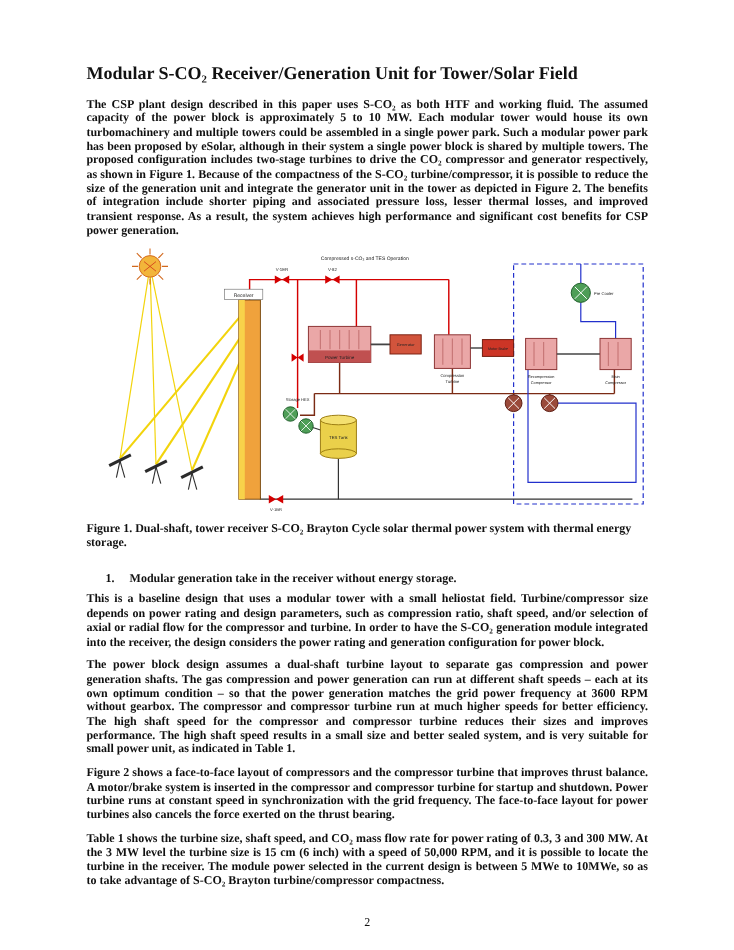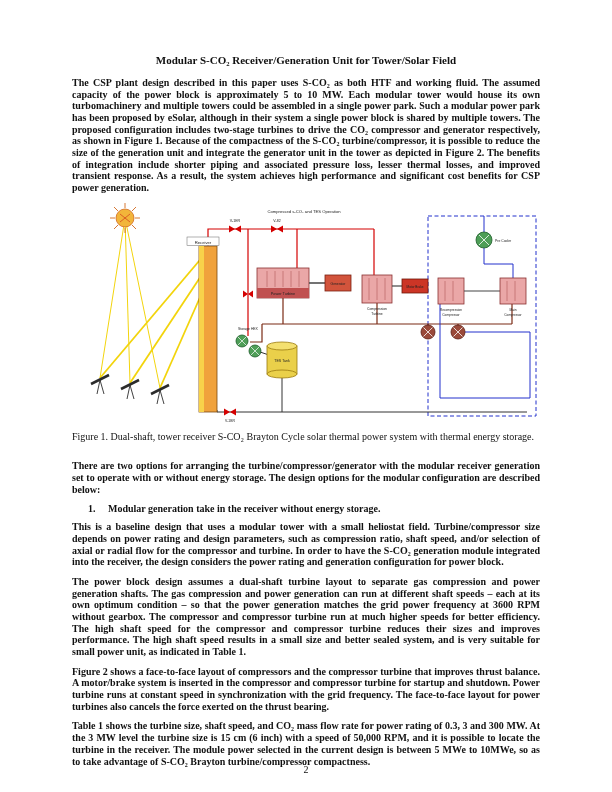--- a/index.html
+++ b/index.html
@@ -5,26 +5,26 @@
   html,body { margin:0; padding:0; background:#9a9a9a; }
   .page {
     width:612px; height:792px; margin:0 auto; background:#ffffff;
     position:relative; box-sizing:border-box;
     padding:54px 72px 0 72px;
     font-family:"Liberation Serif","DejaVu Serif",serif;
     font-size:10px; line-height:1.17; color:#111;
     overflow:hidden;
   }
   .title {
-    font-size:11px; font-weight:bold; text-align:center;
+    font-size:15px; font-weight:bold; text-align:left;
     margin:0 0 10px 0;
   }
   p.body { margin:0 0 8px 0; text-align:justify;font-weight:bold; }
   .figure-wrap { margin:2px 0 0 0; }
-  .caption { margin:5px 0 18px 0; text-align:left; }
+  .caption { margin:5px 0 18px 0; text-align:left;font-weight:bold; }
   .heading { display:flex; font-weight:bold; margin:3px 0 6px 0; padding-left:16px; }
   .heading .num { width:20px; flex:none; }
   .pageno {
     position:absolute; bottom:16px; left:0; right:0; text-align:center;
     font-size:10px;
   }
   svg { display:block; }
   svg text { font-family:"Liberation Sans","DejaVu Sans",sans-serif; fill:#222; }
 </style>
 </head>
@@ -223,21 +223,20 @@
       <g>
         <path d="M152,206.5 L158,210 L152,213.5 Z M164,206.5 L158,210 L164,213.5 Z" fill="#d40000"></path>
         <text x="158" y="220" font-size="3.4" text-anchor="middle">V-1BR</text>
       </g>
 
     </svg>
   </div>
 
   <div class="caption">Figure 1. Dual-shaft, tower receiver S-CO₂ Brayton Cycle solar thermal power system with thermal energy storage.</div>
 
-  <p class="body">There are two options for arranging the turbine/compressor/generator with the modular receiver generation set to operate with or without energy storage. The design options for the modular configuration are described below:</p>
 
   <div class="heading">
     <span class="num">1.</span>
     <span>Modular generation take in the receiver without energy storage.</span>
   </div>
 
   <p class="body">This is a baseline design that uses a modular tower with a small heliostat field. Turbine/compressor size depends on power rating and design parameters, such as compression ratio, shaft speed, and/or selection of axial or radial flow for the compressor and turbine. In order to have the S-CO₂ generation module integrated into the receiver, the design considers the power rating and generation configuration for power block.</p>
   <p class="body">The power block design assumes a dual-shaft turbine layout to separate gas compression and power generation shafts. The gas compression and power generation can run at different shaft speeds – each at its own optimum condition – so that the power generation matches the grid power frequency at 3600 RPM without gearbox. The compressor and compressor turbine run at much higher speeds for better efficiency. The high shaft speed for the compressor and compressor turbine reduces their sizes and improves performance. The high shaft speed results in a small size and better sealed system, and is very suitable for small power unit, as indicated in Table 1.</p>
   <p class="body">Figure 2 shows a face-to-face layout of compressors and the compressor turbine that improves thrust balance. A motor/brake system is inserted in the compressor and compressor turbine for startup and shutdown. Power turbine runs at constant speed in synchronization with the grid frequency. The face-to-face layout for power turbines also cancels the force exerted on the thrust bearing.</p>
   <p class="body">Table 1 shows the turbine size, shaft speed, and CO₂ mass flow rate for power rating of 0.3, 3 and 300 MW. At the 3 MW level the turbine size is 15 cm (6 inch) with a speed of 50,000 RPM, and it is possible to locate the turbine in the receiver. The module power selected in the current design is between 5 MWe to 10MWe, so as to take advantage of S-CO₂ Brayton turbine/compressor compactness.</p>

